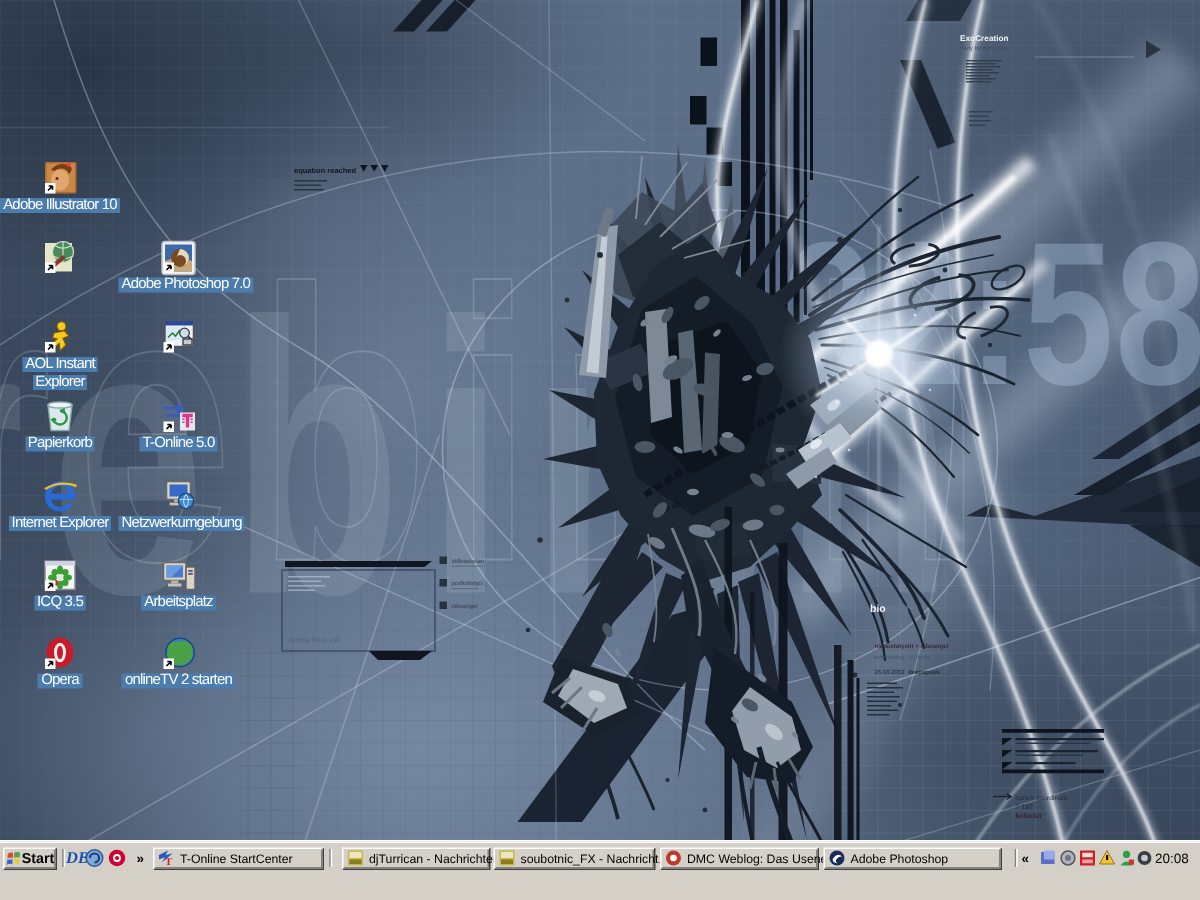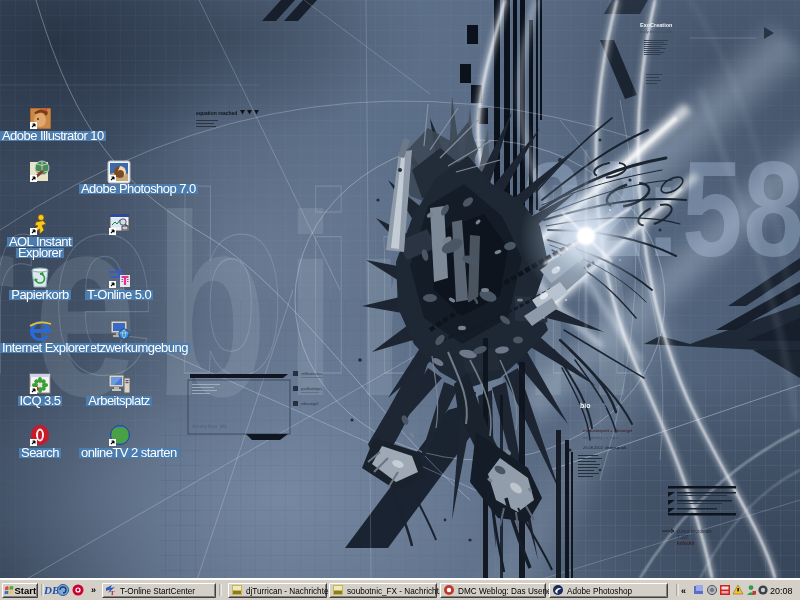--- a/index.html
+++ b/index.html
@@ -13,22 +13,22 @@
   radial-gradient(380px 230px at 280px 495px, rgba(126,144,170,.75), rgba(126,144,170,0) 82%),
   radial-gradient(300px 200px at 720px 60px, rgba(58,70,90,.55), rgba(58,70,90,0) 75%),
   radial-gradient(300px 260px at 790px 560px, rgba(40,52,70,.55), rgba(40,52,70,0) 75%),
   radial-gradient(220px 170px at 640px 500px, rgba(44,56,74,.3), rgba(44,56,74,0) 75%),
   radial-gradient(200px 150px at 10px 570px, rgba(42,54,72,.32), rgba(42,54,72,0) 75%),
   linear-gradient(100deg,#3c4a5f 0%,#4c5d74 22%,#5d7089 42%,#5b6d86 60%,#52647c 80%,#4a5b72 100%);
 }
 .icon{position:absolute;width:80px;text-align:center;}
 .ig{width:24px;height:24px;margin:0 auto;position:relative;}
 .lbl{margin-top:-1px;line-height:10px;}
-.lbl span{background:#4b7cae;color:#fff;font-size:13px;letter-spacing:-0.55px;padding:0 2px;display:inline-block;line-height:10px;white-space:nowrap;}
-#taskbar{position:absolute;left:0;bottom:0;width:800px;height:22px;background:#D4D0C8;border-top:1px solid #fff;box-sizing:border-box;}
+.lbl span{background:#4b7cae;color:#fff;font-size:10px;letter-spacing:-0.55px;padding:0 2px;display:inline-block;line-height:10px;white-space:nowrap;}
+#taskbar{position:absolute;left:0;bottom:0;width:800px;height:40px;background:#D4D0C8;border-top:1px solid #fff;box-sizing:border-box;}
 </style>
 </head>
 <body>
 <div id="desktop">
 <svg id="wall" width="800" height="578" viewBox="0 0 800 578" style="position:absolute;left:0;top:0">
 <defs>
 <pattern id="grid" width="15" height="15" patternUnits="userSpaceOnUse">
  <path d="M15 0H0V15" fill="none" stroke="rgba(210,222,238,0.10)" stroke-width="1"></path>
 </pattern>
 <pattern id="grid2" width="15" height="15" patternUnits="userSpaceOnUse">
@@ -596,21 +596,21 @@
 <div class="icon" style="left:0px;top:424px">
       <div class="ig">
 <svg width="24" height="24" viewBox="0 0 24 24">
           <ellipse cx="12" cy="11" rx="9" ry="10" fill="#c81a28"></ellipse>
           <ellipse cx="12" cy="11" rx="4" ry="6.5" fill="#f0f0f0"></ellipse>
           <ellipse cx="12" cy="11" rx="2" ry="4.5" fill="#c81a28"></ellipse>
           <rect x="2" y="15" width="7" height="7" fill="#fff"></rect>
           <path d="M4 20 L7 17 M7 17 v2.5 M7 17 h-2.5" stroke="#000" stroke-width="1.1" fill="none"></path>
         </svg>
 </div>
-      <div class="lbl"><span>Search</span></div>
+      <div class="lbl"><span>Opera</span></div>
     </div>
 <div class="icon" style="left:79px;top:424px">
       <div class="ig">
 <svg width="24" height="24" viewBox="0 0 24 24">
           <circle cx="13" cy="11" r="9.5" fill="#3a7ac8"></circle>
           <path d="M6 5 Q10 3 13 4 Q16 2 20 5 Q22 8 21 11 Q23 14 19 17 Q16 20 12 19 Q8 21 6 17 Q3 14 5 10 Q4 7 6 5 Z" fill="#4aa044"></path>
           <circle cx="13" cy="11" r="9.5" fill="none" stroke="#1a4a80"></circle>
           <rect x="2" y="15" width="7" height="7" fill="#fff"></rect>
           <path d="M4 20 L7 17 M7 17 v2.5 M7 17 h-2.5" stroke="#000" stroke-width="1.1" fill="none"></path>
         </svg>

